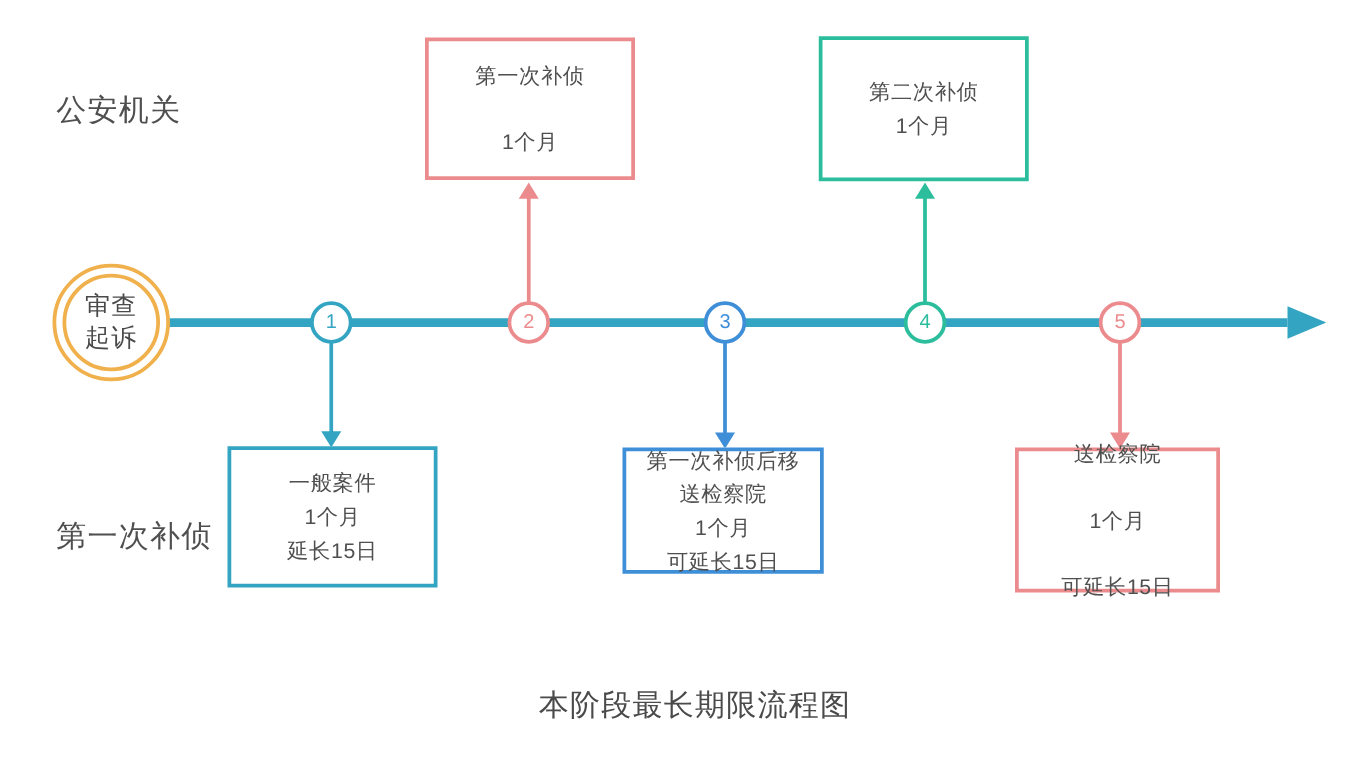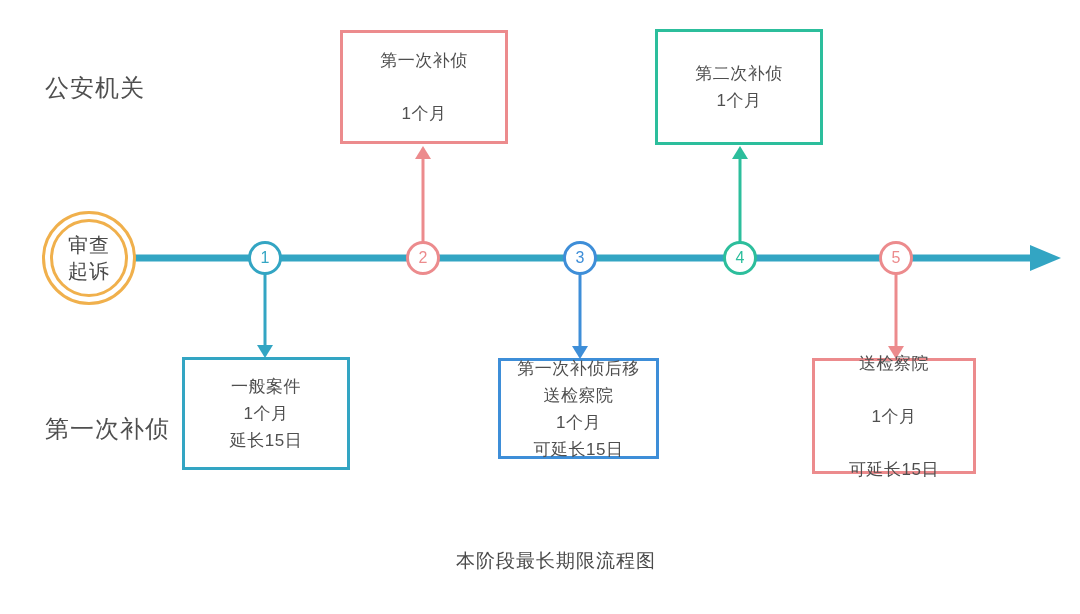--- a/index.html
+++ b/index.html
@@ -78,21 +78,21 @@
   }
   .box .ln { line-height: 27px; letter-spacing: 0.5px; }
   .bx-pink  { border-color: #ec8b8d; gap: 26px; }
   .bx-green { border-color: #2cbe9c; }
   .bx-teal  { border-color: #33a5c3; }
   .bx-blue  { border-color: #3e8ed8; }
   .caption {
     position: absolute;
     left: 32px; right: 0; top: 548px;
     text-align: center;
-    font-size: 19px;
+    font-size: 24px;
     color: #4a4a4a;
     letter-spacing: 1px;
   }
 </style>
 </head>
 <body>
 
 <div class="canvas">
 
   <svg class="wires" width="1080" height="614" viewBox="0 0 1080 614">

